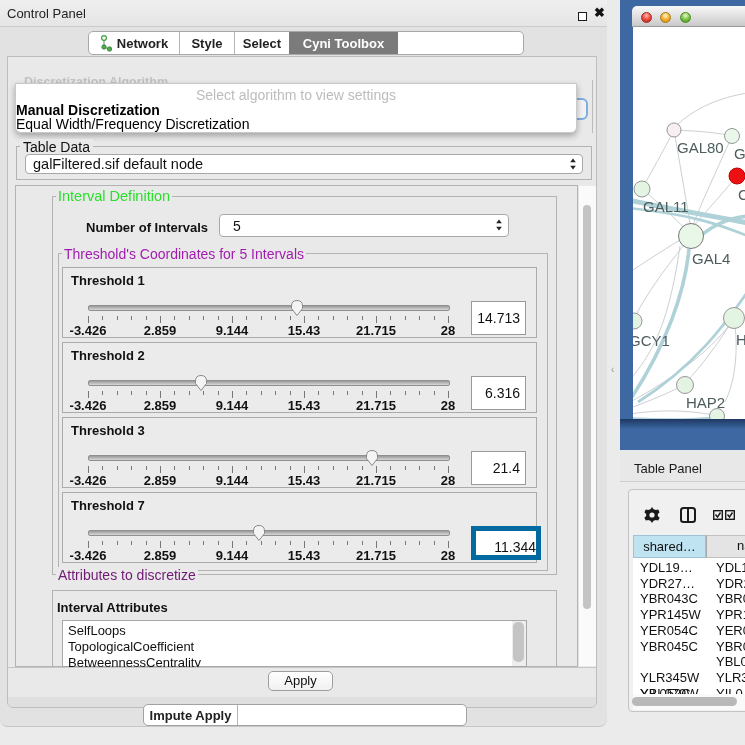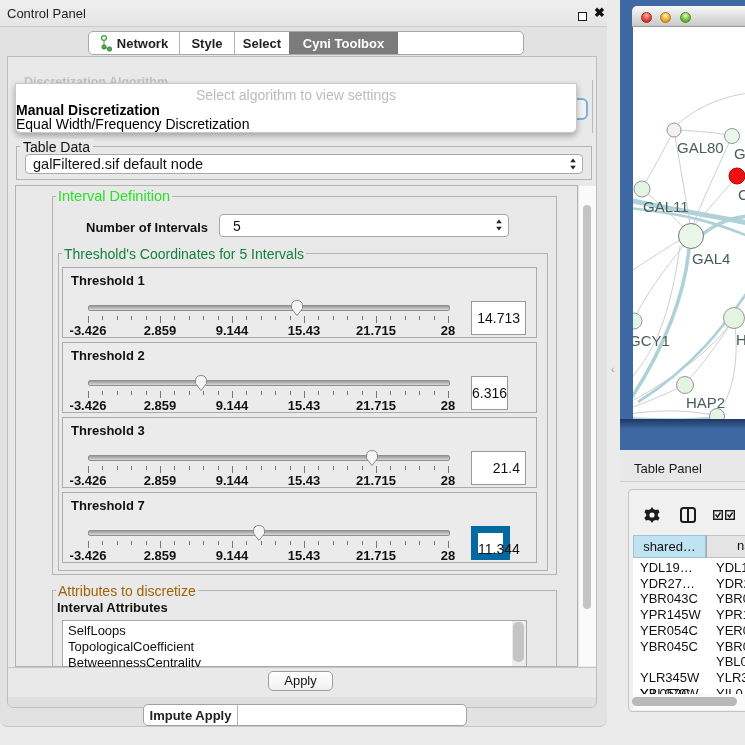--- a/index.html
+++ b/index.html
@@ -66,21 +66,21 @@
 
 <div class="abs" style="left:86px;top:220px;font-weight:bold;">Number of Intervals</div>
 <div class="abs" style="left:219px;top:214px;width:290px;height:23px;background:#fff;border:1px solid #a9a9a9;border-radius:4px;box-sizing:border-box;"></div>
 <div class="abs" style="left:233px;top:218px;font-size:14px;">5</div>
 <svg class="abs" style="left:495px;top:219px;" width="8" height="12" viewBox="0 0 8 12">
   <path d="M4 0.5 L6.8 4.2 L1.2 4.2 Z" fill="#222"></path>
   <path d="M4 11.5 L6.8 7.8 L1.2 7.8 Z" fill="#222"></path>
 </svg>
 
 <div class="abs" style="left:58px;top:253px;width:490px;height:318px;border:1px solid #b3b3b3;box-sizing:border-box;"></div>
-<div class="abs" style="left:62px;top:246px;background:#e9e9e9;padding:0 2px;color:#15803d;font-size:14px;">Threshold's Coordinates for 5 Intervals</div>
+<div class="abs" style="left:62px;top:246px;background:#e9e9e9;padding:0 2px;color:#a21caf;font-size:14px;">Threshold's Coordinates for 5 Intervals</div>
 
 <div id="thresholds">
     <div class="abs" style="left:62px;top:267px;width:475px;height:71px;background:#ebebeb;border:1px solid #ababab;box-sizing:border-box;">
       <div style="position:absolute;left:8px;top:5px;font-weight:bold;">Threshold 1</div>
       <div style="position:absolute;left:25px;top:37px;width:360px;height:4px;background:linear-gradient(#9a9a9a,#d8d8d8);border-radius:2px;border:0.5px solid #8f8f8f;"></div>
       <div style="position:absolute;left:25px;top:48px;width:1px;height:7px;background:#777;"></div>
       <div style="position:absolute;left:39.4px;top:48px;width:1px;height:4px;background:#777;"></div>
       <div style="position:absolute;left:53.8px;top:48px;width:1px;height:4px;background:#777;"></div>
       <div style="position:absolute;left:68.2px;top:48px;width:1px;height:4px;background:#777;"></div>
       <div style="position:absolute;left:82.6px;top:48px;width:1px;height:4px;background:#777;"></div>
@@ -147,21 +147,21 @@
       <div style="position:absolute;left:385px;top:48px;width:1px;height:7px;background:#777;"></div>
       <div style="position:absolute;left:-1px;top:55px;width:52px;text-align:center;font-size:13px;font-weight:bold;">-3.426</div>
       <div style="position:absolute;left:71px;top:55px;width:52px;text-align:center;font-size:13px;font-weight:bold;">2.859</div>
       <div style="position:absolute;left:143px;top:55px;width:52px;text-align:center;font-size:13px;font-weight:bold;">9.144</div>
       <div style="position:absolute;left:215px;top:55px;width:52px;text-align:center;font-size:13px;font-weight:bold;">15.43</div>
       <div style="position:absolute;left:287px;top:55px;width:52px;text-align:center;font-size:13px;font-weight:bold;">21.715</div>
       <div style="position:absolute;left:359px;top:55px;width:52px;text-align:center;font-size:13px;font-weight:bold;">28</div>
       <svg style="position:absolute;left:130px;top:31px;" width="16" height="18" viewBox="0 0 16 18">
         <path d="M2.5 7 Q2.5 1.5 8 1.5 Q13.5 1.5 13.5 7 L13.5 9.5 L8 16.5 L2.5 9.5 Z" fill="#f4f4f4" stroke="#8a8a8a" stroke-width="1"></path>
       </svg>
-      <div style="position:absolute;left:408px;top:33px;width:37px;height:34px;background:#fff;border:1px solid #999;box-sizing:border-box;font-size:14px;text-align:right;line-height:32px;padding-right:5px;">6.316</div>
+      <div style="position:absolute;left:408px;top:33px;width:55px;height:34px;background:#fff;border:1px solid #999;box-sizing:border-box;font-size:14px;text-align:right;line-height:32px;padding-right:5px;">6.316</div>
     </div>
     <div class="abs" style="left:62px;top:417px;width:475px;height:71px;background:#ebebeb;border:1px solid #ababab;box-sizing:border-box;">
       <div style="position:absolute;left:8px;top:5px;font-weight:bold;">Threshold 3</div>
       <div style="position:absolute;left:25px;top:37px;width:360px;height:4px;background:linear-gradient(#9a9a9a,#d8d8d8);border-radius:2px;border:0.5px solid #8f8f8f;"></div>
       <div style="position:absolute;left:25px;top:48px;width:1px;height:7px;background:#777;"></div>
       <div style="position:absolute;left:39.4px;top:48px;width:1px;height:4px;background:#777;"></div>
       <div style="position:absolute;left:53.8px;top:48px;width:1px;height:4px;background:#777;"></div>
       <div style="position:absolute;left:68.2px;top:48px;width:1px;height:4px;background:#777;"></div>
       <div style="position:absolute;left:82.6px;top:48px;width:1px;height:4px;background:#777;"></div>
       <div style="position:absolute;left:97px;top:48px;width:1px;height:7px;background:#777;"></div>
@@ -227,26 +227,26 @@
       <div style="position:absolute;left:385px;top:48px;width:1px;height:7px;background:#777;"></div>
       <div style="position:absolute;left:-1px;top:55px;width:52px;text-align:center;font-size:13px;font-weight:bold;">-3.426</div>
       <div style="position:absolute;left:71px;top:55px;width:52px;text-align:center;font-size:13px;font-weight:bold;">2.859</div>
       <div style="position:absolute;left:143px;top:55px;width:52px;text-align:center;font-size:13px;font-weight:bold;">9.144</div>
       <div style="position:absolute;left:215px;top:55px;width:52px;text-align:center;font-size:13px;font-weight:bold;">15.43</div>
       <div style="position:absolute;left:287px;top:55px;width:52px;text-align:center;font-size:13px;font-weight:bold;">21.715</div>
       <div style="position:absolute;left:359px;top:55px;width:52px;text-align:center;font-size:13px;font-weight:bold;">28</div>
       <svg style="position:absolute;left:188px;top:31px;" width="16" height="18" viewBox="0 0 16 18">
         <path d="M2.5 7 Q2.5 1.5 8 1.5 Q13.5 1.5 13.5 7 L13.5 9.5 L8 16.5 L2.5 9.5 Z" fill="#f4f4f4" stroke="#8a8a8a" stroke-width="1"></path>
       </svg>
-      <div style="position:absolute;left:408px;top:33px;width:39px;height:34px;background:#fff;border:7px solid #0369a1;box-sizing:border-box;font-size:14px;text-align:right;line-height:32px;">11.344</div>
+      <div style="position:absolute;left:408px;top:33px;width:70px;height:34px;background:#fff;border:5px solid #0369a1;box-sizing:border-box;font-size:14px;text-align:right;line-height:32px;">11.344</div>
     </div>
   </div>
 
 <div class="abs" style="left:52px;top:590px;width:505px;height:77px;border:1px solid #b3b3b3;border-bottom:none;box-sizing:border-box;"></div>
-<div class="abs" style="left:56px;top:583px;background:#e9e9e9;padding:0 2px;color:#a16207;font-size:14px;">Attributes to discretize</div>
+<div class="abs" style="left:56px;top:567px;background:#e9e9e9;padding:0 2px;color:#701a75;font-size:14px;">Attributes to discretize</div>
 <div class="abs" style="left:57px;top:600px;font-weight:bold;">Interval Attributes</div>
 <div class="abs" style="left:62px;top:620px;width:465px;height:47px;background:#fff;border:1px solid #a8a8a8;box-sizing:border-box;"></div>
 <div class="abs" style="left:68px;top:623px;">SelfLoops</div>
 <div class="abs" style="left:68px;top:639px;">TopologicalCoefficient</div>
 <div class="abs" style="left:68px;top:655px;">BetweennessCentrality</div>
 <div class="abs" style="left:512px;top:621px;width:14px;height:45px;background:#ededed;"></div>
 <div class="abs" style="left:513px;top:622px;width:11px;height:40px;background:#c4c4c4;border-radius:5px;"></div>
 
 <div class="abs" style="left:8px;top:667px;width:588px;height:29px;background:#e9e9e9;border-top:1px solid #c6c6c6;"></div>
 <div class="abs" style="left:8px;top:697px;width:588px;height:10px;background:#dfdfdf;border-radius:0 0 5px 5px;"></div>

